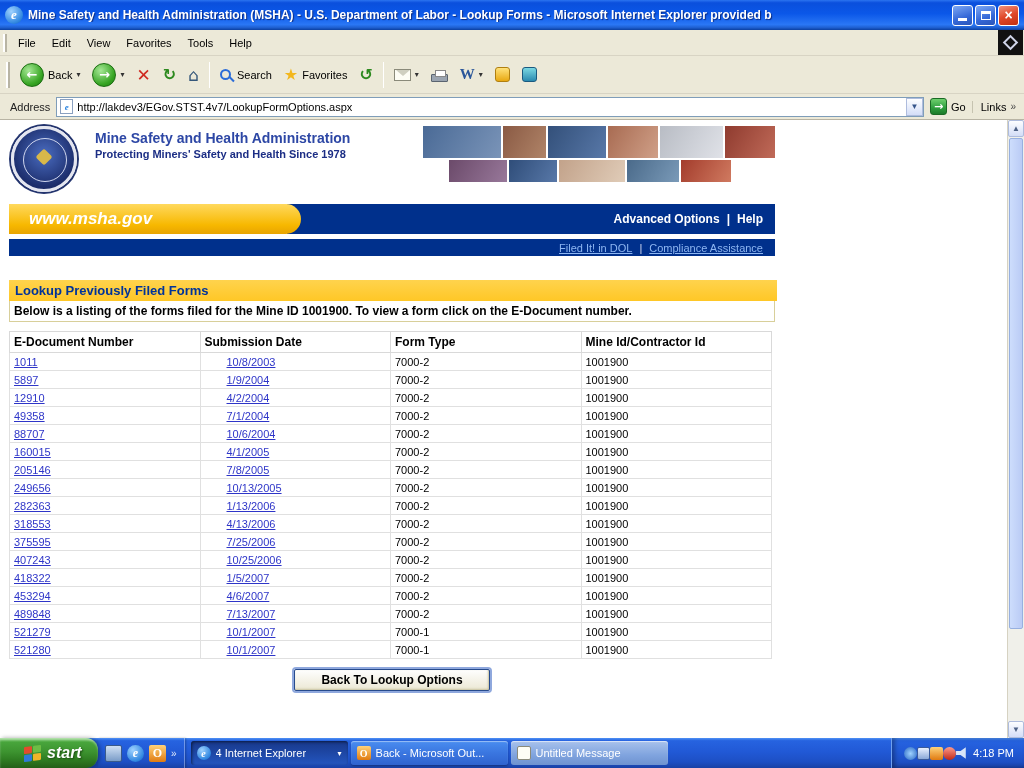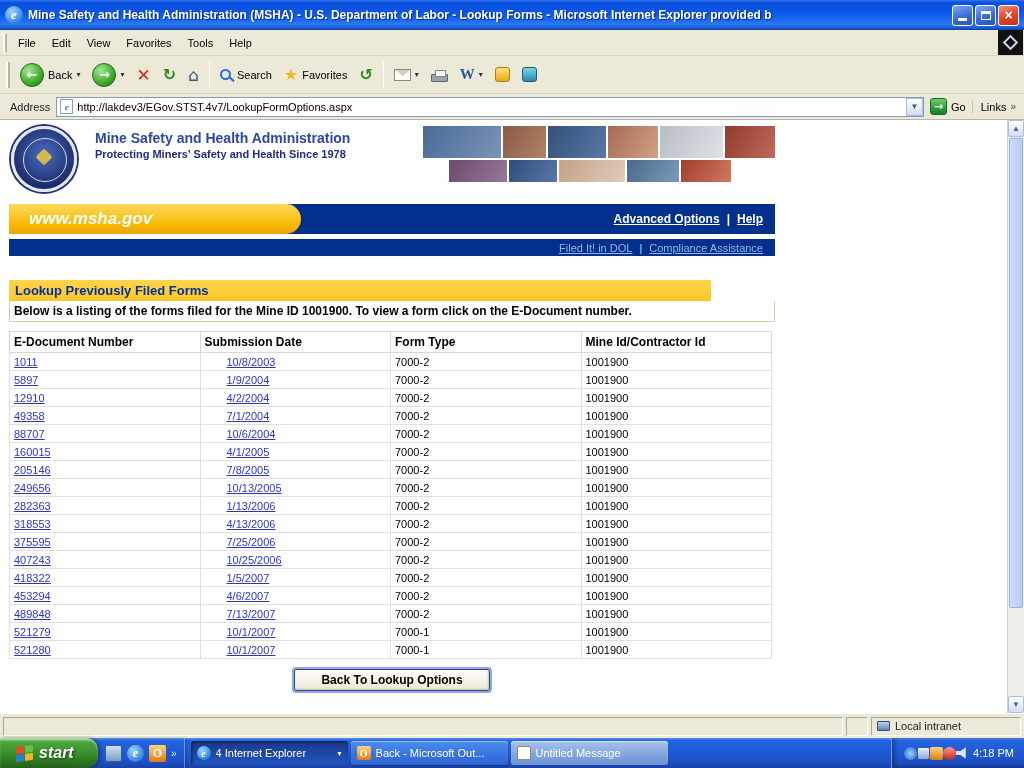--- a/index.html
+++ b/index.html
@@ -85,28 +85,28 @@
   .c-row { display:flex; gap:2px; }
   .c-row.r2 { padding-left:26px; }
   .cell { height:32px; }
   .r2 .cell { height:22px; }
 
   
   .nav-row1 { width:766px; height:30px; display:flex; margin-top:4px; }
   .site-tab { width:292px; background:linear-gradient(#ffd95e,#f7b800 70%,#e8a400); border-radius:0 15px 15px 0; color:#fff; font-style:italic;
     font-weight:bold; font-size:17px; display:flex; align-items:center; padding-left:20px; position:relative; z-index:1; }
   .nav-links { flex:1; background:#00308C; display:flex; align-items:center; justify-content:flex-end; gap:7px; padding-right:12px; margin-left:-14px; }
-  .nav-links a { color:#fff; font-weight:bold; font-size:12px; text-decoration:underline; cursor:pointer; }
+  .nav-links a { color:#fff; font-weight:bold; font-size:12px; cursor:pointer; }
   .navsep { color:#fff; font-weight:bold; font-size:12px; }
   .nav-row2 { width:766px; height:17px; background:#00308C; margin-top:5px; display:flex; align-items:center; justify-content:flex-end; gap:7px; padding-right:12px; }
   .nav-row2 a { color:#8db6f2; font-size:11px; text-decoration:underline; cursor:pointer; }
   .navsep2 { color:#cfd6ee; font-size:11px; }
 
   
-  .page-heading { width:702px; margin-top:24px; background:linear-gradient(#ffd34d,#ffc726); color:#003399; font-weight:bold; font-size:13px; padding:3px 6px; }
+  .page-heading { width:768px; margin-top:24px; background:linear-gradient(#ffd34d,#ffc726); color:#003399; font-weight:bold; font-size:13px; padding:3px 6px; }
   .desc { width:766px; border:1px solid #d8cf9a; border-top:none; background:#fff; font-size:12px; font-weight:bold; color:#000; padding:3px 4px; }
   table.forms { width:763px; margin-top:9px; border-collapse:collapse; border:1px solid #c4c4c4; }
   table.forms th { text-align:left; font-size:12px; font-weight:bold; color:#000; padding:3px 4px; border:1px solid #d9d9d9; width:25%; }
   table.forms td { font-size:11px; color:#000; padding:2px 4px; height:18px; border:1px solid #e0e0e0; }
   table.forms td:nth-child(2) { padding-left:26px; }
   table.forms a { color:#2e35c8; text-decoration:underline; cursor:pointer; }
   .btn-row { width:766px; text-align:center; margin-top:10px; }
   .lookup-back-btn { font:bold 12px "Liberation Sans",sans-serif; padding:3px 26px; color:#000;
     background:linear-gradient(#fefefe,#ece8d4); border:1px solid #274b8d; border-radius:2px;
     box-shadow:0 0 0 2px #8fa8dd, inset -1px -1px 2px #c8c29f; cursor:pointer; }
@@ -123,21 +123,21 @@
   .statusbar { height:25px; background:#ECE9D8; border-top:1px solid #fff; display:flex; align-items:center; font-size:11px; padding:2px 3px; flex:0 0 25px; gap:3px; }
   .st-main { flex:1; height:19px; border:1px solid; border-color:#aca899 #fff #fff #aca899; }
   .st-mini { width:22px; height:19px; border:1px solid; border-color:#aca899 #fff #fff #aca899; }
   .st-zone { width:150px; height:19px; border:1px solid; border-color:#aca899 #fff #fff #aca899; display:flex; align-items:center; gap:5px; padding-left:5px; color:#222; }
   .monitor { width:13px; height:10px; border:1px solid #3a4a6a; background:linear-gradient(#bcd4f0,#5a86c0); border-radius:1px; }
 
   
   .taskbar { height:30px; background:linear-gradient(180deg,#4f91f5 0%,#2663e0 9%,#2159d6 45%,#1d4fc4 80%,#1941a5 100%); display:flex; align-items:stretch; flex:0 0 30px; }
   .start-btn { width:98px; background:linear-gradient(180deg,#8fd584 0%,#48a53c 14%,#3d9430 45%,#2f7d22 72%,#245f18 100%);
     border-radius:0 12px 12px 0; color:#fff; font-style:italic; font-weight:bold; font-size:16px; display:flex; align-items:center; gap:6px;
-    padding-left:16px; text-shadow:1px 1px 2px #1a4a10; box-shadow:inset 0 2px 2px rgba(255,255,255,.35), 2px 0 4px rgba(0,0,0,.35); cursor:pointer; }
+    padding-left:24px; text-shadow:1px 1px 2px #1a4a10; box-shadow:inset 0 2px 2px rgba(255,255,255,.35), 2px 0 4px rgba(0,0,0,.35); cursor:pointer; }
   .winflag { width:17px; height:15px; display:grid; grid-template-columns:8px 8px; grid-template-rows:7px 7px; gap:1px; transform:skewY(-8deg); }
   .winflag span { border-radius:1px; }
   .wf-r { background:#e34b2d; } .wf-g { background:#6dbd45; } .wf-b { background:#2f7bd9; } .wf-y { background:#f0b429; }
   .quicklaunch { display:flex; align-items:center; gap:5px; padding:0 7px; border-right:1px solid rgba(255,255,255,.35); box-shadow:1px 0 2px rgba(0,0,0,.25); }
   .ql-ico { width:17px; height:17px; border-radius:2px; display:flex; align-items:center; justify-content:center; font:bold italic 12px "Liberation Serif",serif; cursor:pointer; }
   .ql-ie { color:#fff; background:radial-gradient(circle at 35% 30%,#9fd2ff,#2f86e0 70%,#1a5ca8); border-radius:50%; }
   .ql-ol { color:#fff; background:linear-gradient(#ffd27a,#e07a10); font-style:normal; }
   .ql-desk { background:linear-gradient(#cfe0f4,#7a9cc8); border:1px solid #3a5a8a; }
   .ql-chev { color:#dfe8fa; font-size:10px; }
   .tasks { display:flex; align-items:center; gap:3px; padding-left:6px; }
@@ -434,28 +434,20 @@
 
     <div class="scrollbar">
       <div class="sb-btn">▲</div>
       <div class="sb-track">
         <div class="sb-thumb"></div>
       </div>
       <div class="sb-btn">▼</div>
     </div>
   </div>
 
-  <div class="statusbar">
-    <div class="st-main"></div>
-    <div class="st-mini"></div>
-    <div class="st-zone">
-      <span class="monitor"></span>
-      <span>Local intranet</span>
-    </div>
-  </div>
 
   <div class="taskbar">
     <div class="start-btn">
       <span class="winflag">
         <span class="wf-r"></span>
           <span class="wf-g"></span>
           <span class="wf-b"></span>
           <span class="wf-y"></span>
       </span>
       <span>start</span>

